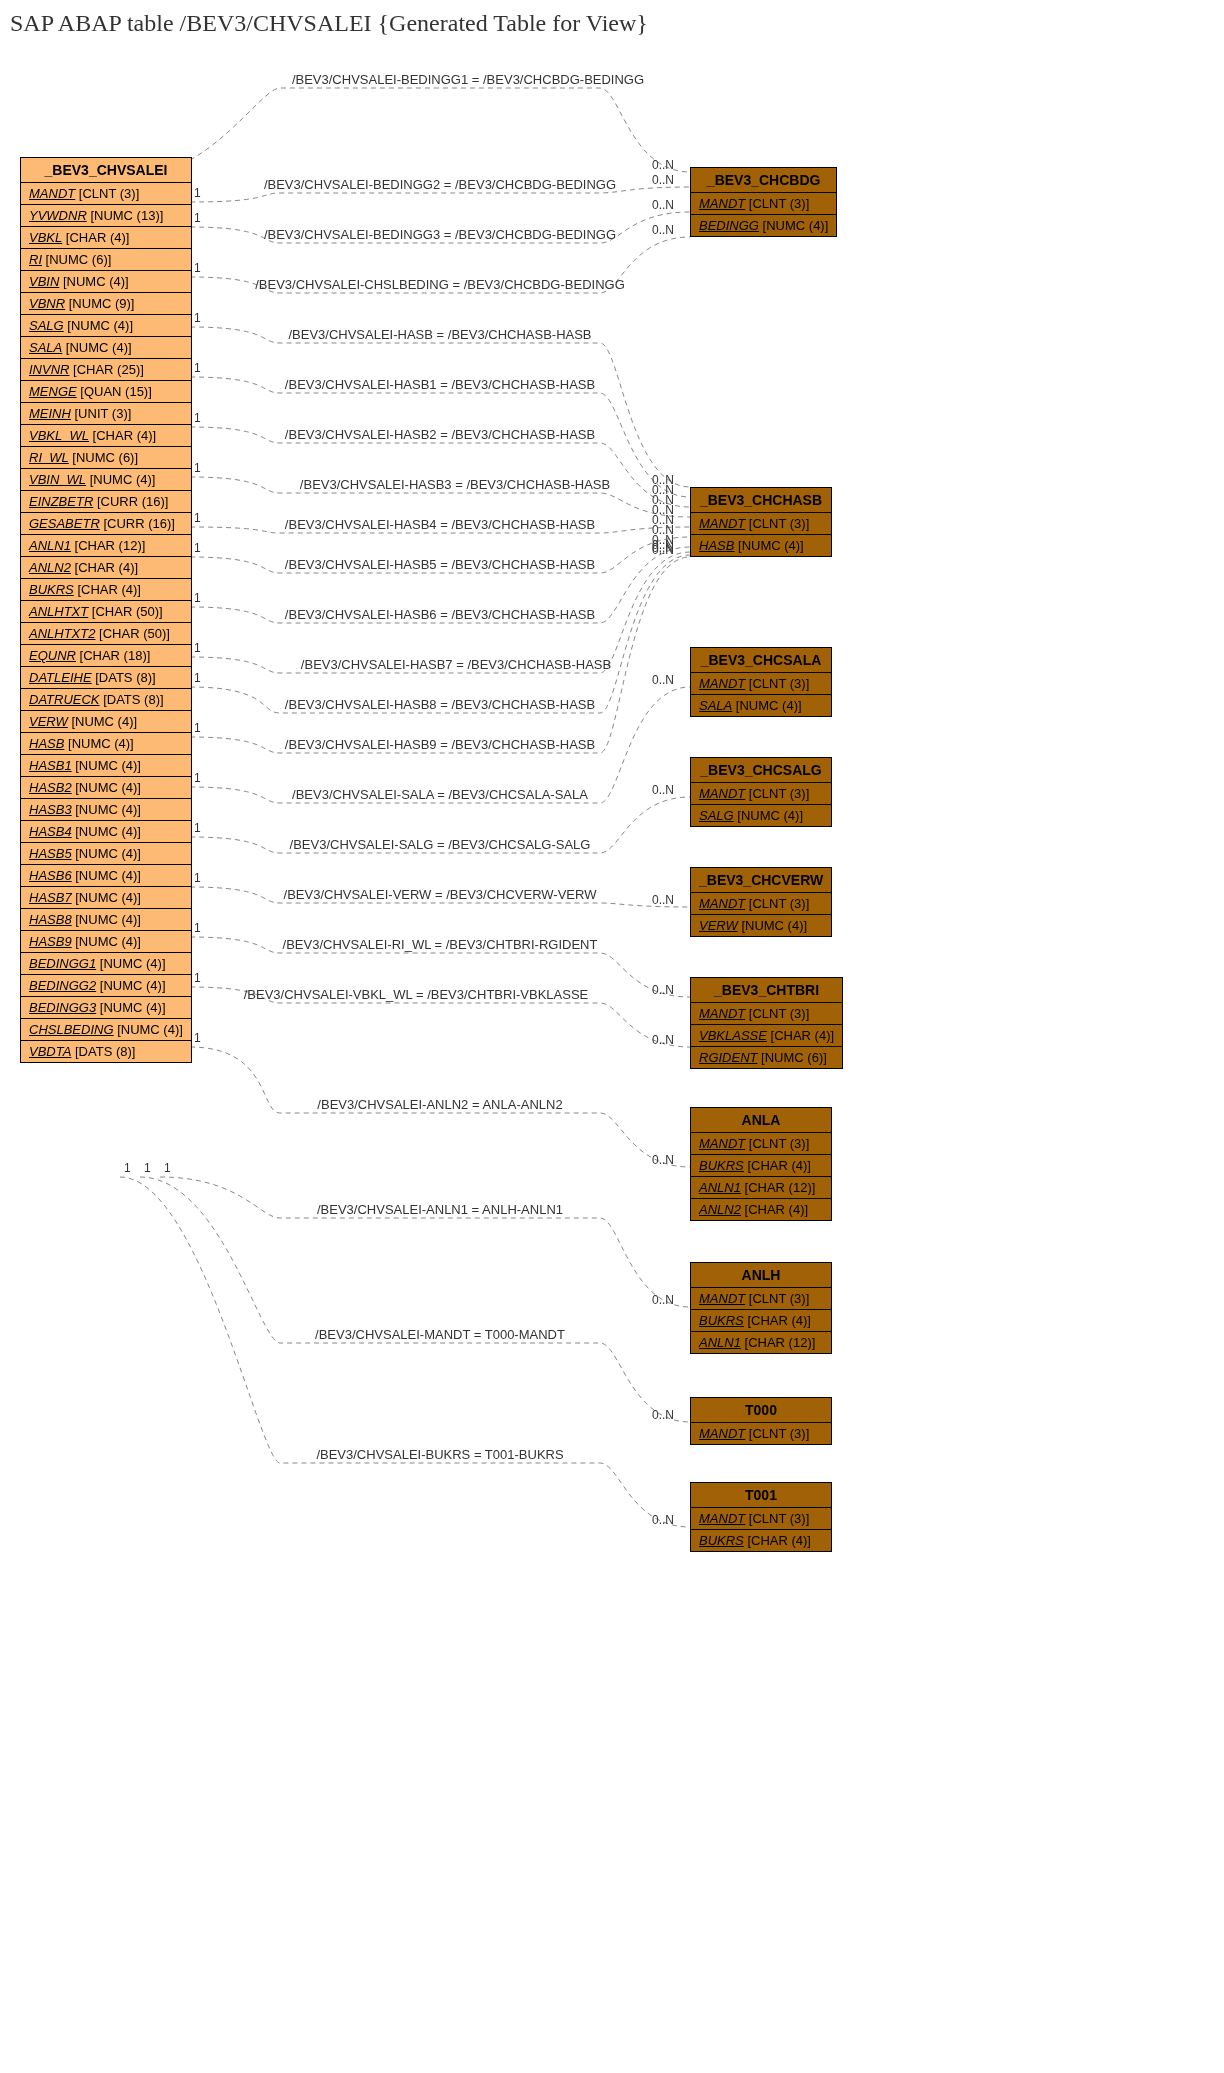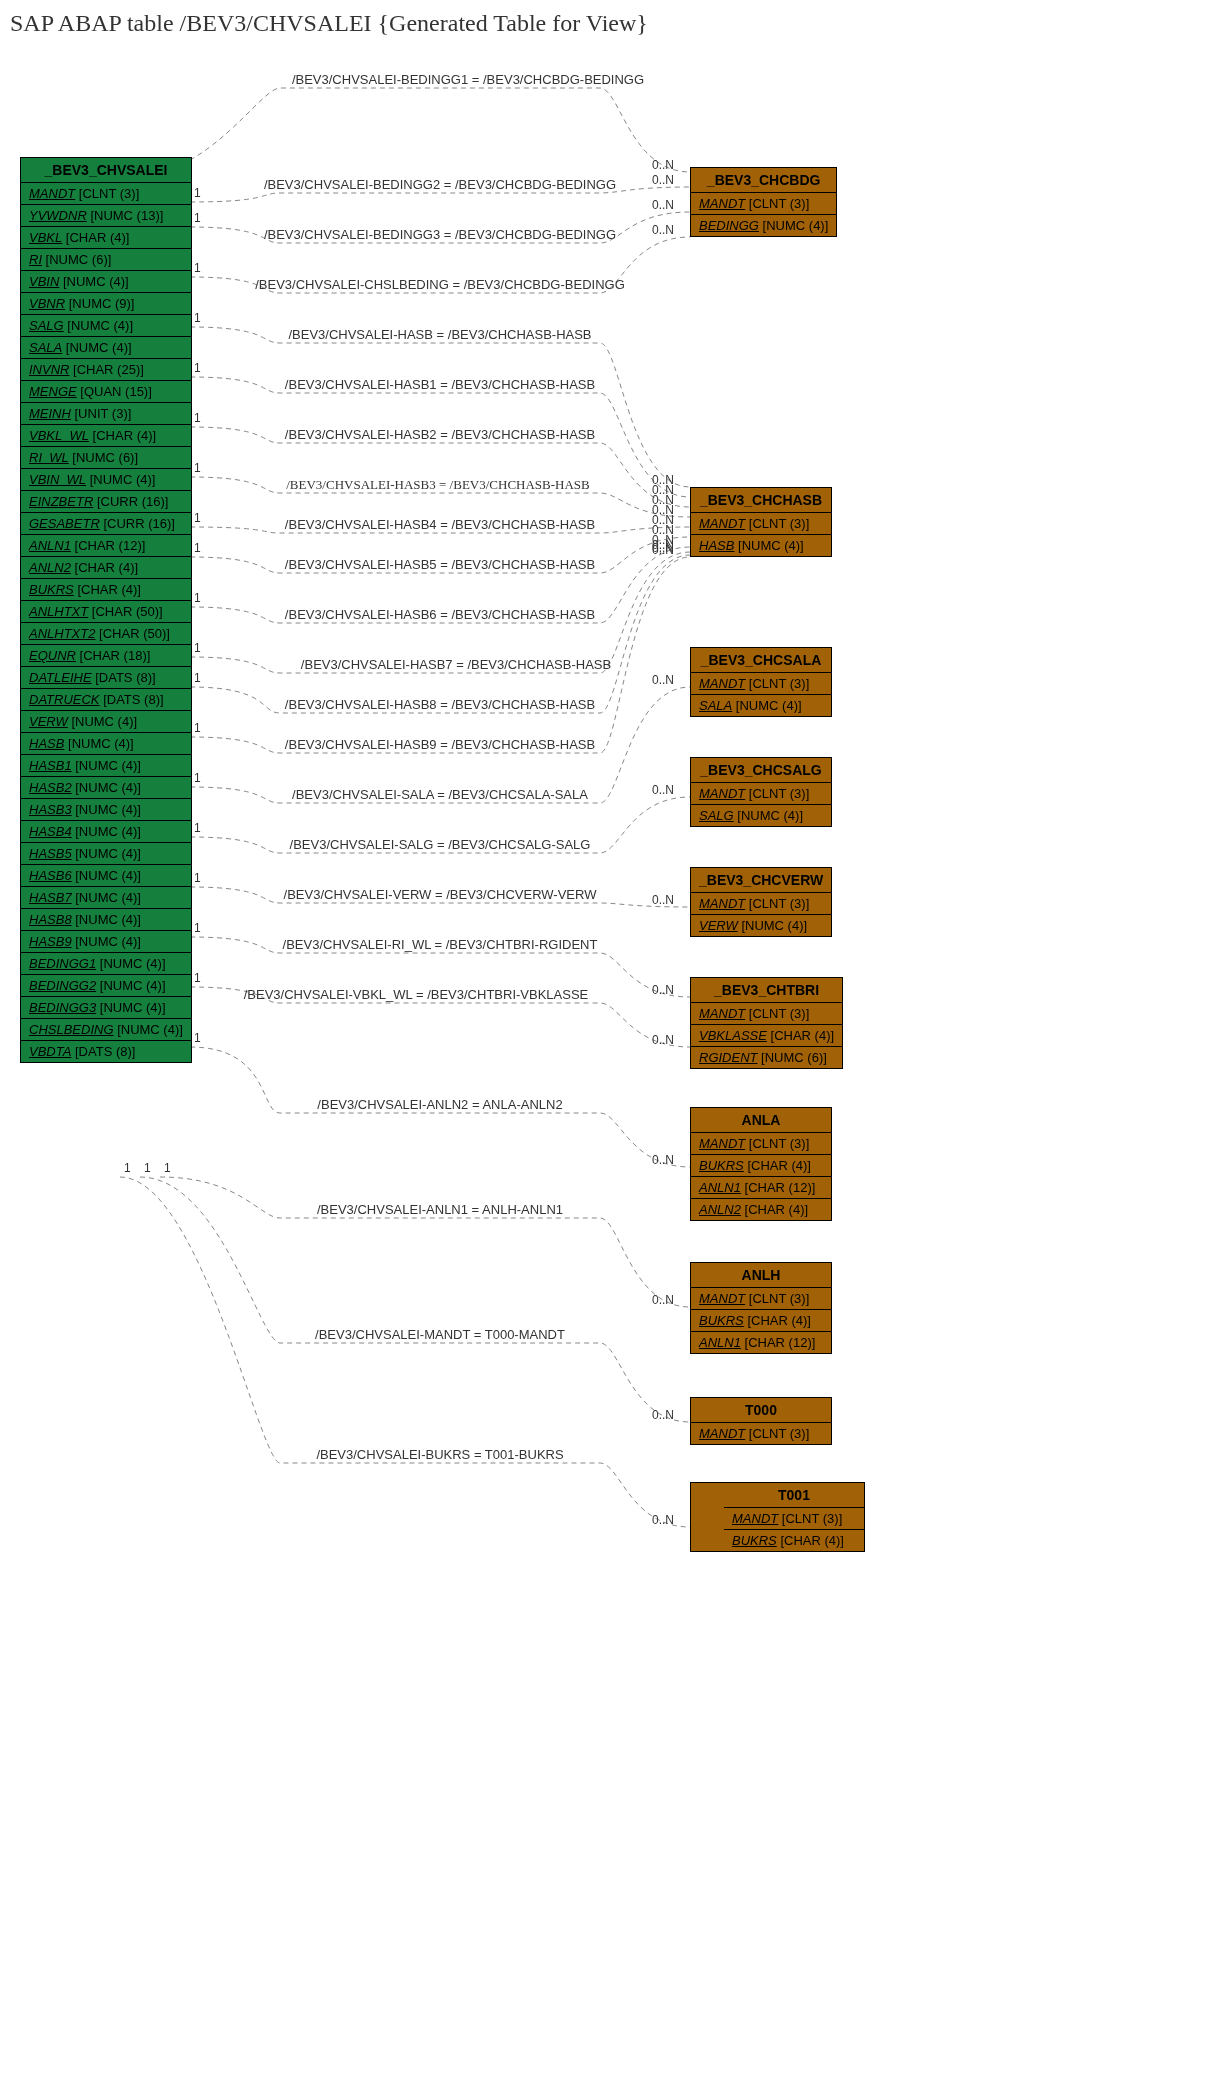--- a/index.html
+++ b/index.html
@@ -20,21 +20,21 @@
     position: relative;
     width: 1204px;
     height: 2020px;
   }
   .entity {
     position: absolute;
     border: 1px solid #000;
     background: #a16207;
   }
   .entity.main {
-    background: #15803d;
+    background: #fdba74;
   }
   .entity-header {
     font-weight: bold;
     text-align: center;
     padding: 4px 8px;
     border-bottom: 1px solid #000;
     font-size: 14px;
     white-space: nowrap;
   }
   .entity-row {
@@ -124,21 +124,21 @@
       <div class="card" style="left: 642px; top: 176px;">0..N</div>
       <div class="rel-label" style="left: 430px; top: 280px;">/BEV3/CHVSALEI-HASB = /BEV3/CHCHASB-HASB</div>
       <div class="card" style="left: 184px; top: 264px;">1</div>
       <div class="card" style="left: 642px; top: 426px;">0..N</div>
       <div class="rel-label" style="left: 430px; top: 330px;">/BEV3/CHVSALEI-HASB1 = /BEV3/CHCHASB-HASB</div>
       <div class="card" style="left: 184px; top: 314px;">1</div>
       <div class="card" style="left: 642px; top: 436px;">0..N</div>
       <div class="rel-label" style="left: 430px; top: 380px;">/BEV3/CHVSALEI-HASB2 = /BEV3/CHCHASB-HASB</div>
       <div class="card" style="left: 184px; top: 364px;">1</div>
       <div class="card" style="left: 642px; top: 446px;">0..N</div>
-      <div class="rel-label" style="left: 428px; top: 430px; font-family: Liberation Serif, serif;">/BEV3/CHVSALEI-HASB3 = /BEV3/CHCHASB-HASB</div>
+      <div class="rel-label" style="left: 445px; top: 430px;">/BEV3/CHVSALEI-HASB3 = /BEV3/CHCHASB-HASB</div>
       <div class="card" style="left: 184px; top: 414px;">1</div>
       <div class="card" style="left: 642px; top: 456px;">0..N</div>
       <div class="rel-label" style="left: 430px; top: 470px;">/BEV3/CHVSALEI-HASB4 = /BEV3/CHCHASB-HASB</div>
       <div class="card" style="left: 184px; top: 464px;">1</div>
       <div class="card" style="left: 642px; top: 466px;">0..N</div>
       <div class="rel-label" style="left: 430px; top: 510px;">/BEV3/CHVSALEI-HASB5 = /BEV3/CHCHASB-HASB</div>
       <div class="card" style="left: 184px; top: 494px;">1</div>
       <div class="card" style="left: 642px; top: 476px;">0..N</div>
       <div class="rel-label" style="left: 430px; top: 560px;">/BEV3/CHVSALEI-HASB6 = /BEV3/CHCHASB-HASB</div>
       <div class="card" style="left: 184px; top: 544px;">1</div>
@@ -265,19 +265,19 @@
       <div class="entity" style="left: 680px; top: 1215px; min-width: 140px;">
         <div class="entity-header">ANLH</div>
         <div class="entity-row"><span class="fname">MANDT</span> [CLNT (3)]</div>
         <div class="entity-row"><span class="fname">BUKRS</span> [CHAR (4)]</div>
         <div class="entity-row"><span class="fname">ANLN1</span> [CHAR (12)]</div>
       </div>
       <div class="entity" style="left: 680px; top: 1350px; min-width: 140px;">
         <div class="entity-header">T000</div>
         <div class="entity-row"><span class="fname">MANDT</span> [CLNT (3)]</div>
       </div>
-      <div class="entity" style="left: 680px; top: 1435px; min-width: 140px; padding-left: 33px;">
+      <div class="entity" style="left: 680px; top: 1435px; min-width: 140px;">
         <div class="entity-header">T001</div>
         <div class="entity-row"><span class="fname">MANDT</span> [CLNT (3)]</div>
         <div class="entity-row"><span class="fname">BUKRS</span> [CHAR (4)]</div>
       </div>
     </div>
 </div>
 
 </body></html>

